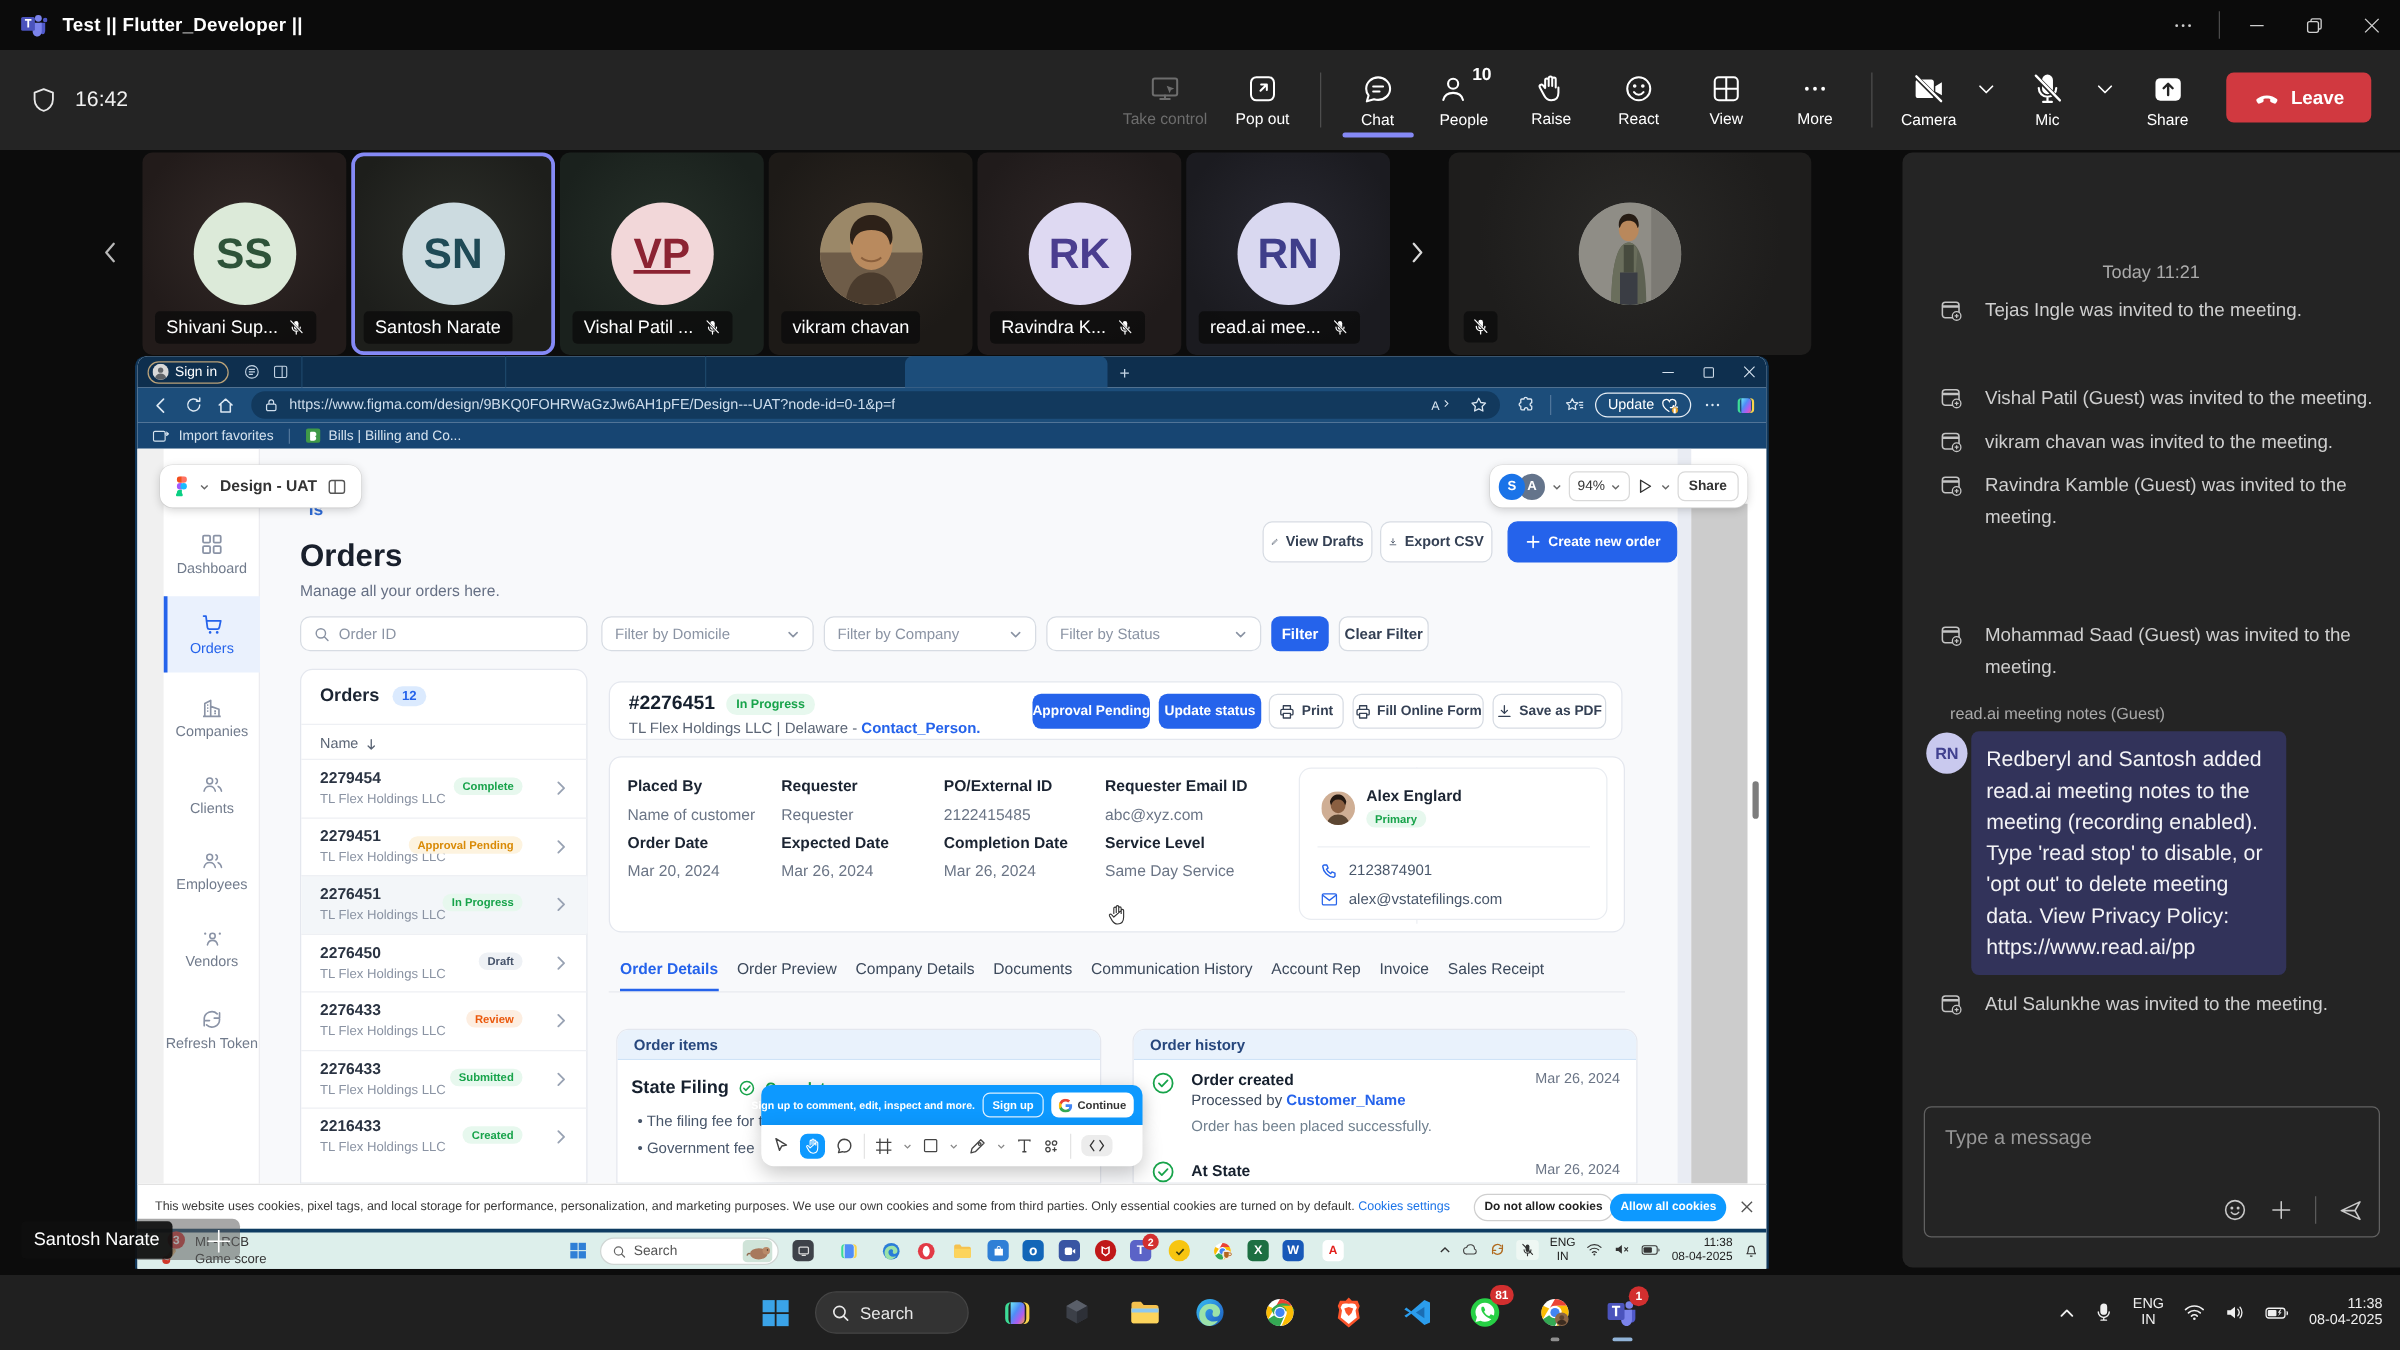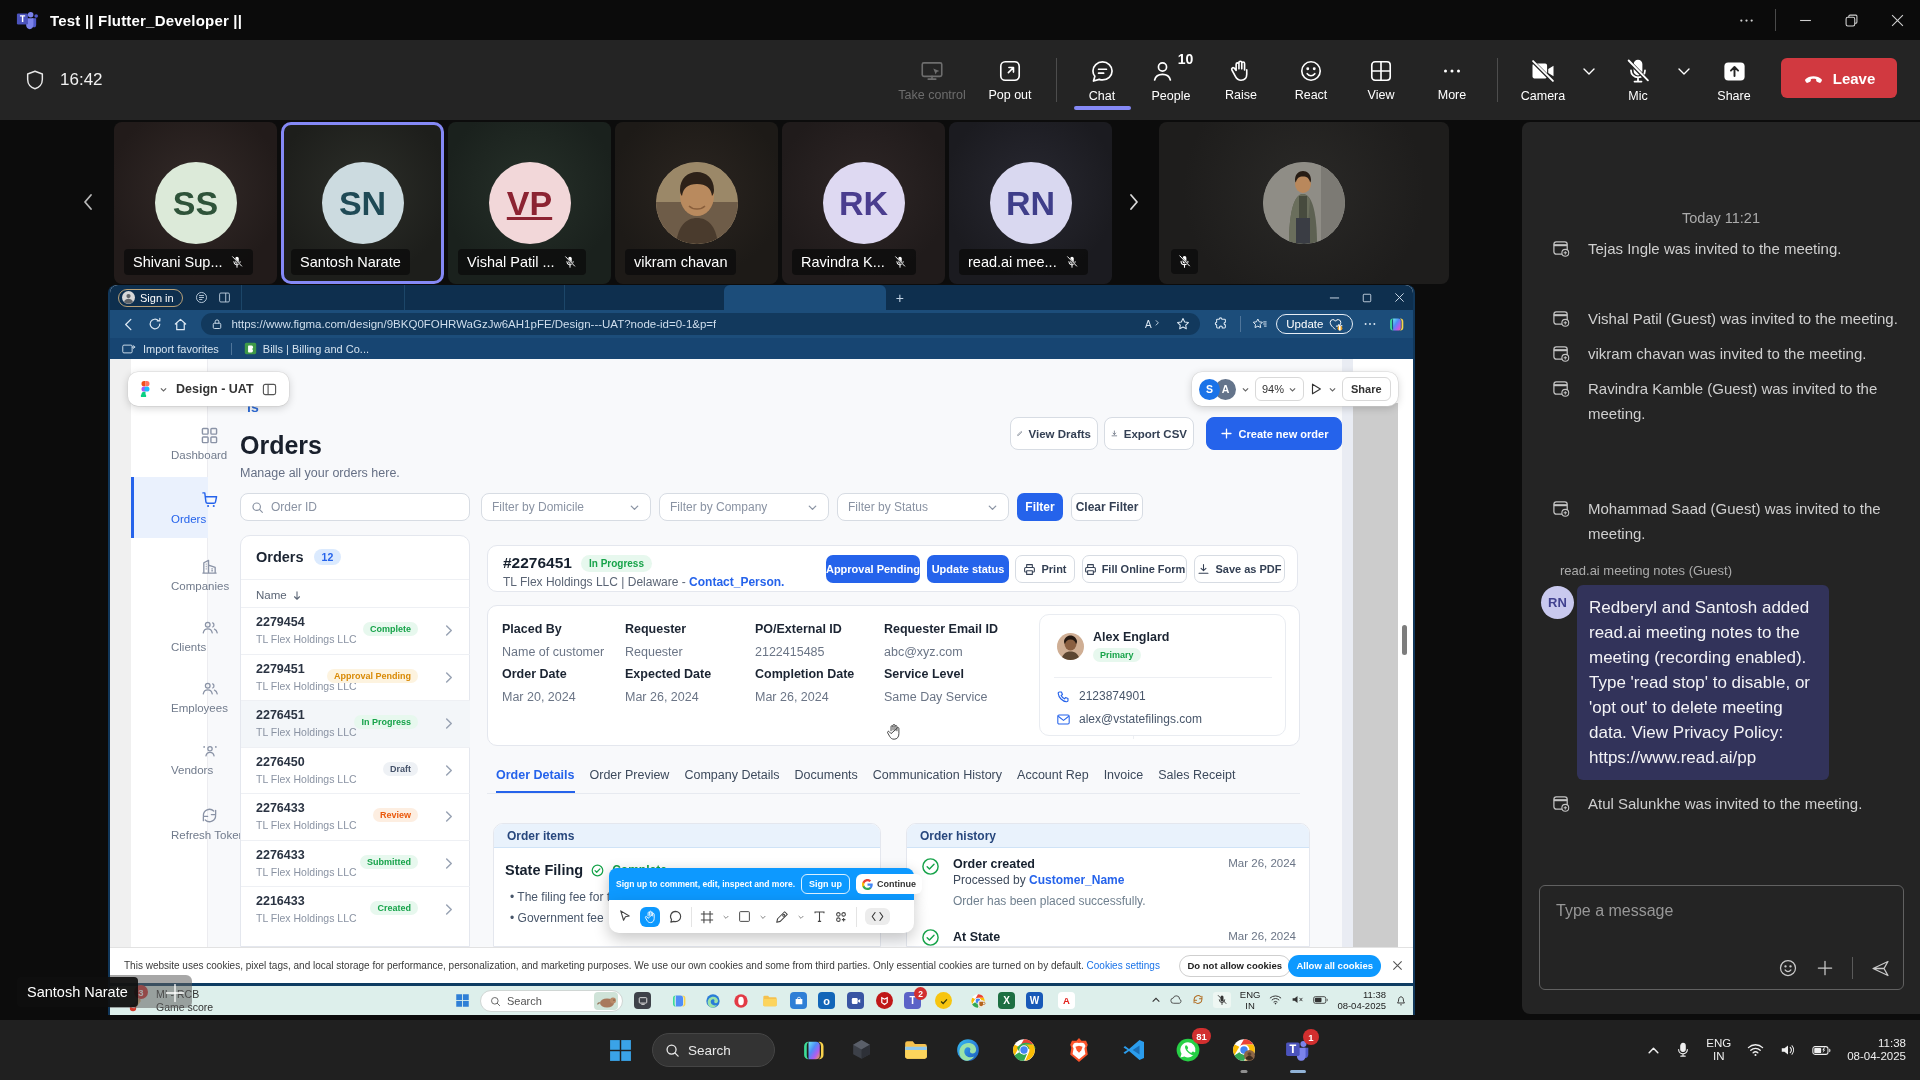--- a/index.html
+++ b/index.html
@@ -78,21 +78,21 @@
 .right-pill { left:1082px; top:13px; height:34px; padding:0 7px; gap:5px; }
 .zoombox { border:1px solid #d9d9d9; border-radius:6px; height:24px; display:flex; align-items:center;
   gap:4px; padding:0 6px; font-size:11px; color:#333; }
 .share-btn-f { border:1px solid #d9d9d9; border-radius:6px; height:24px; display:flex; align-items:center;
   padding:0 8px; font-size:11px; font-weight:700; color:#333; }
 .avk { width:21px; height:21px; border-radius:50%; color:#fff; font-size:10.5px; font-weight:700;
   display:flex; align-items:center; justify-content:center; }
 
 
 .app-side { position:absolute; left:21px; top:0px; width:77px; height:609px; background:#fff; border-right:1px solid #ececf0; }
-.side-item { position:absolute; left:0; width:77px; text-align:left; color:#717b8c; font-size:11.5px;margin-left:40px; }
+.side-item { position:absolute; left:0; width:77px; text-align:center; color:#717b8c; font-size:11.5px; }
 .side-item svg { margin:0 auto 5px; }
 .side-item.active { color:#2563eb; }
 .side-active-bg { position:absolute; left:0; top:118px; width:77px; height:61px; background:#eaf1fd; border-left:3px solid #2563eb; }
 .app-h1 { position:absolute; left:130px; top:72px; font-size:25px; font-weight:700; color:#19202c; }
 .app-sub { position:absolute; left:130px; top:107px; font-size:12.5px; color:#667085; }
 .actbtn { position:absolute; top:58px; height:33px; border:1px solid #d7dce3; border-radius:8px; background:#fff;
   display:flex; align-items:center; justify-content:center; gap:6px; padding:0 6px; font-size:11.5px; font-weight:600; color:#344054; white-space:nowrap; }
 .actbtn.primary { background:#2563eb; border-color:#2563eb; color:#fff; }
 .filter-input { position:absolute; top:134px; height:28px; border:1px solid #d7dce3; border-radius:8px;
   background:#fff; display:flex; align-items:center; gap:7px; padding:0 10px; font-size:12px; color:#8a93a3; }
@@ -119,21 +119,21 @@
 .sechead { position:absolute; left:0; top:0; right:0; height:24px; background:#e9f2fc; border-bottom:1px solid #cfe3f7;
   border-radius:9px 9px 0 0; display:flex; align-items:center; padding:0 13px; font-size:12px; font-weight:700; color:#27477d; }
 .bluebtn { background:#2563eb; color:#fff; border-radius:7px; font-size:11px; font-weight:600;
   display:flex; align-items:center; justify-content:center; position:absolute; height:28px; white-space:nowrap; }
 .outbtn { background:#fff; color:#344054; border:1px solid #d7dce3; border-radius:7px; font-size:11px; font-weight:600;
   display:flex; align-items:center; justify-content:center; gap:5px; position:absolute; height:28px; white-space:nowrap; }
 
 
 .fban { position:absolute; left:499px; top:509px; width:305px; height:32px; background:#0d99ff; border-radius:8px 8px 0 0;
   display:flex; align-items:center; color:#fff; font-size:9px; font-weight:700; padding:0 7px; white-space:nowrap;
-  box-shadow:0 4px 14px rgba(0,0,0,.25); }
+  box-shadow:0 4px 14px rgba(0,0,0,.25);justify-content:flex-end; }
 .ftools { position:absolute; left:499px; top:541px; width:305px; height:33px; background:#fff; border-radius:0 0 10px 10px;
   display:flex; align-items:center; color:#444; padding:0 8px; gap:8px; box-shadow:0 6px 16px rgba(0,0,0,.22); }
 .fdiv { width:1px; height:20px; background:#e4e4e4; }
 
 
 .cookie { position:absolute; left:0; top:662px; width:1303px; height:36px; background:#fff; border-top:1px solid #e2e2e2;
   display:flex; align-items:center; font-size:10px; color:#3a3a3a; white-space:nowrap; }
 
 
 .stb { position:absolute; left:0; top:698px; width:1303px; height:32px; background:#ddefeb; border-top:3px solid #0e3c62;

